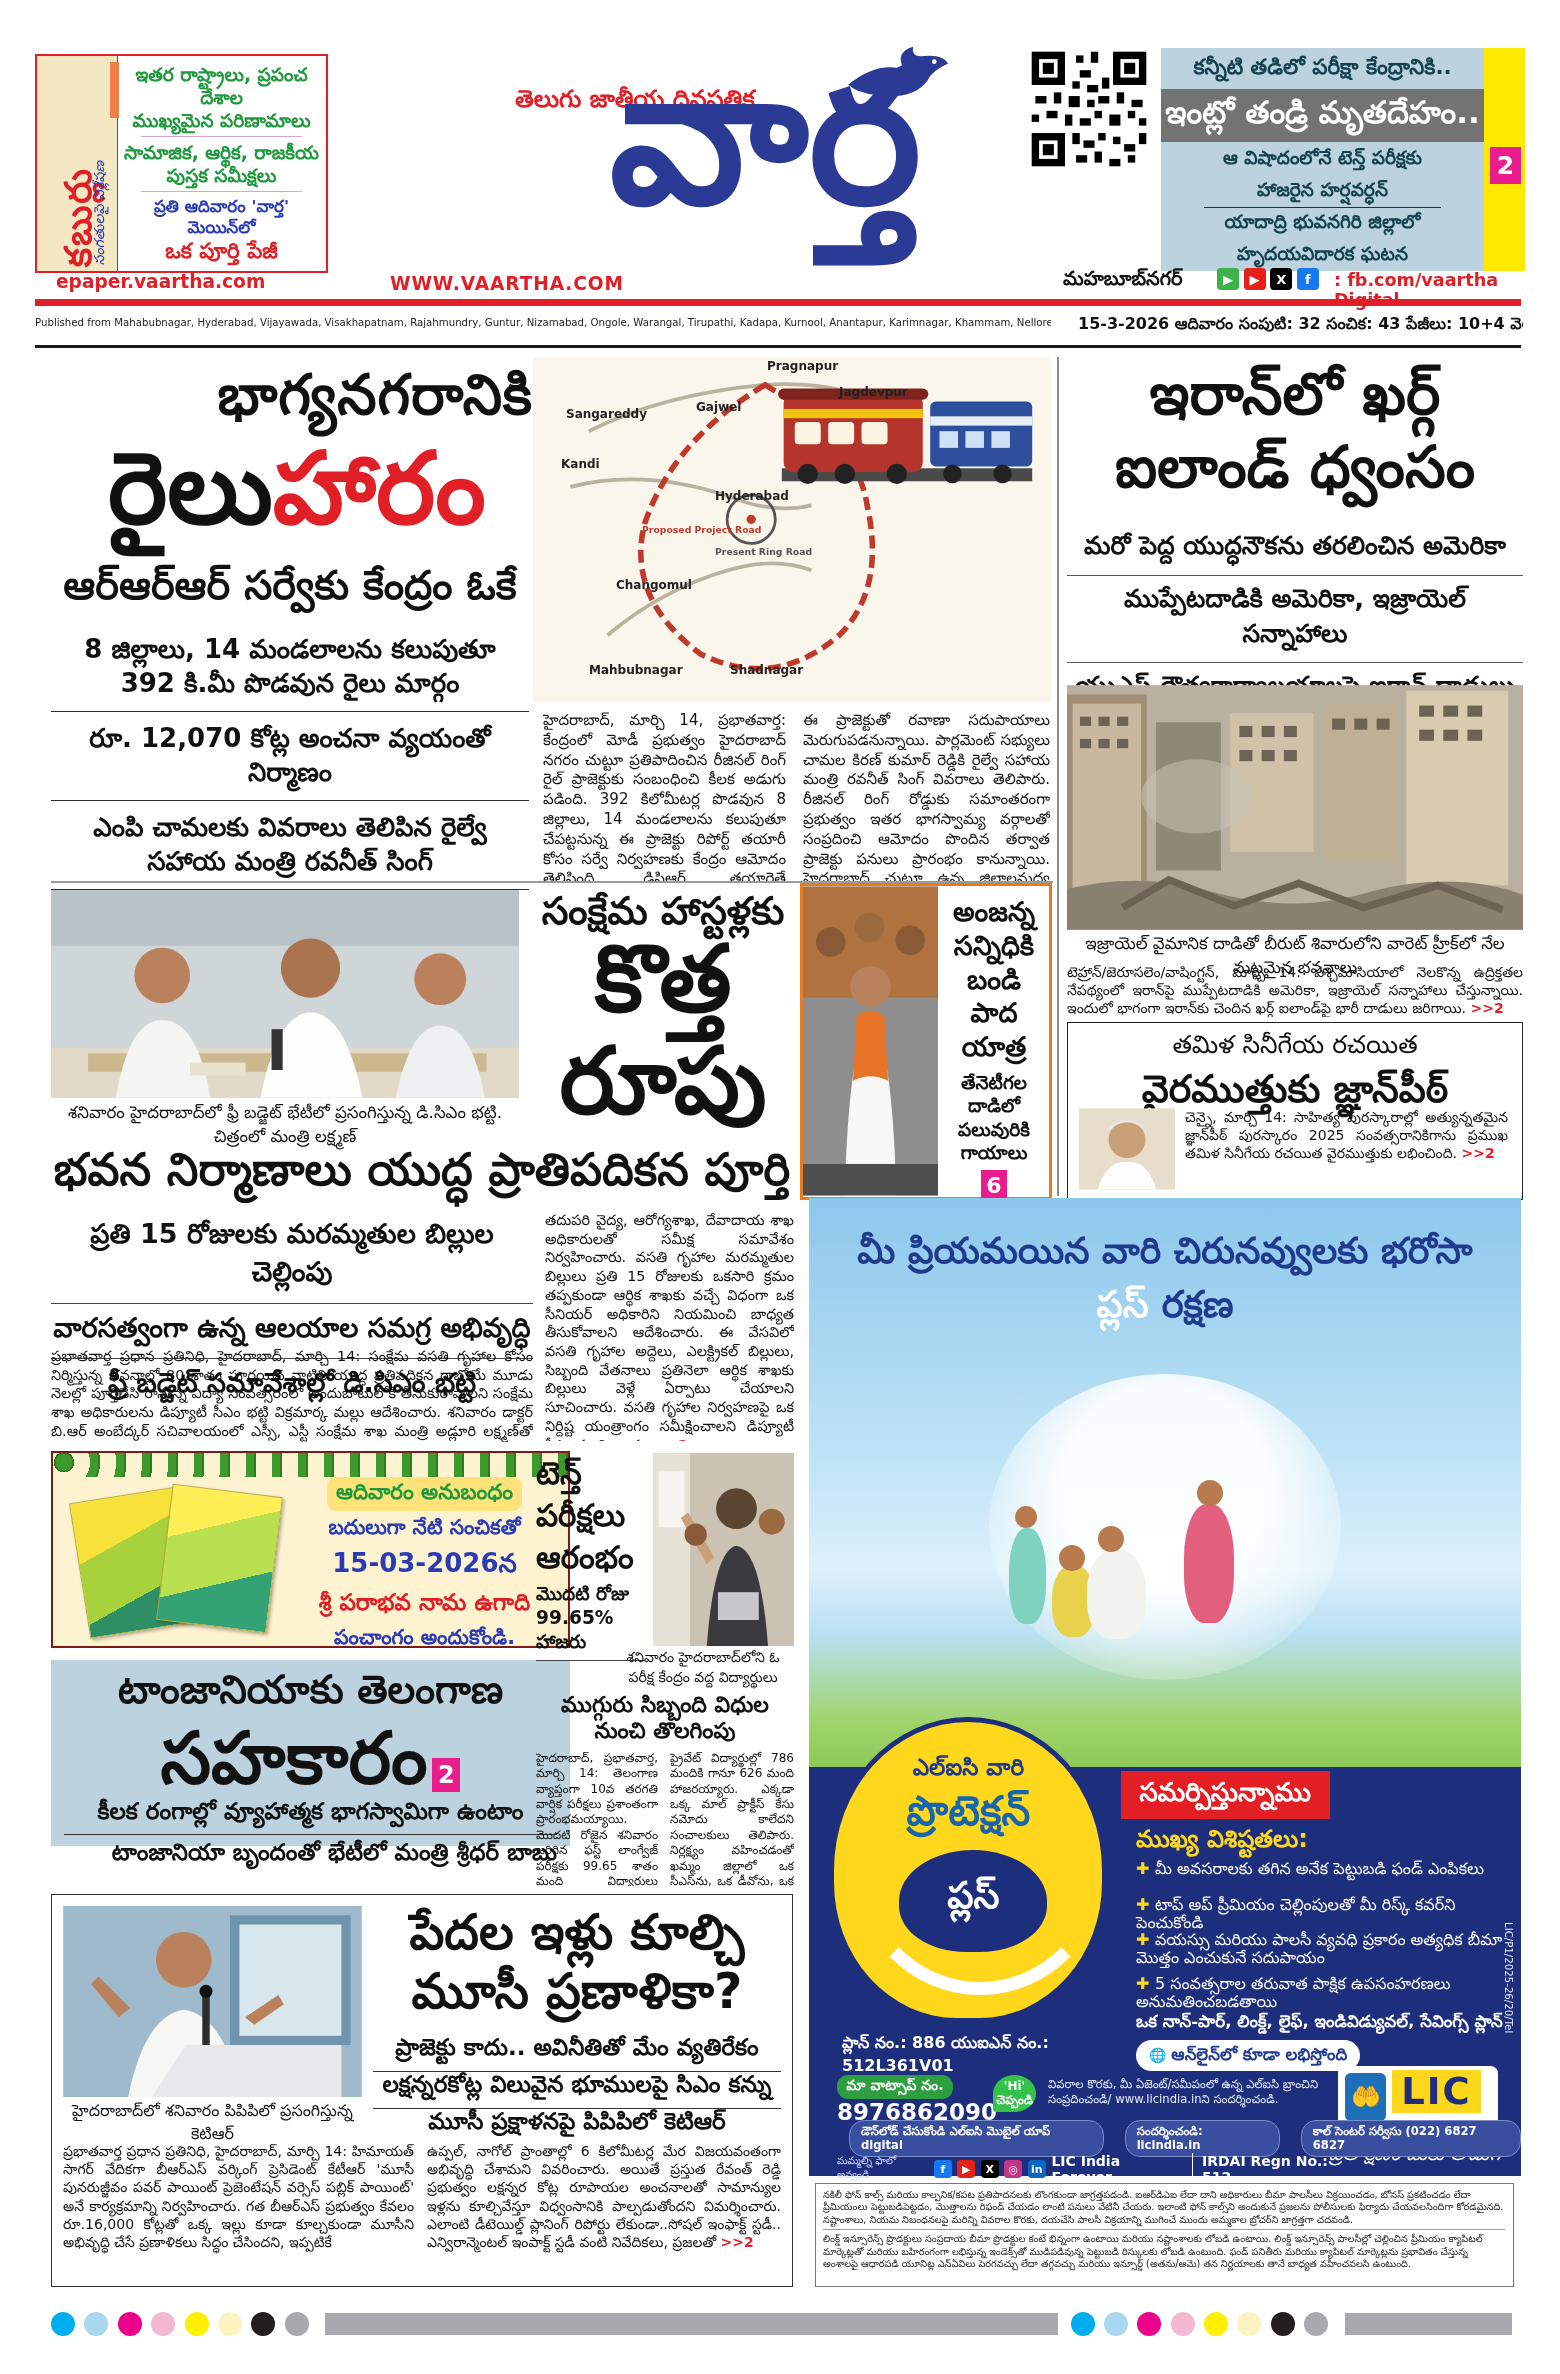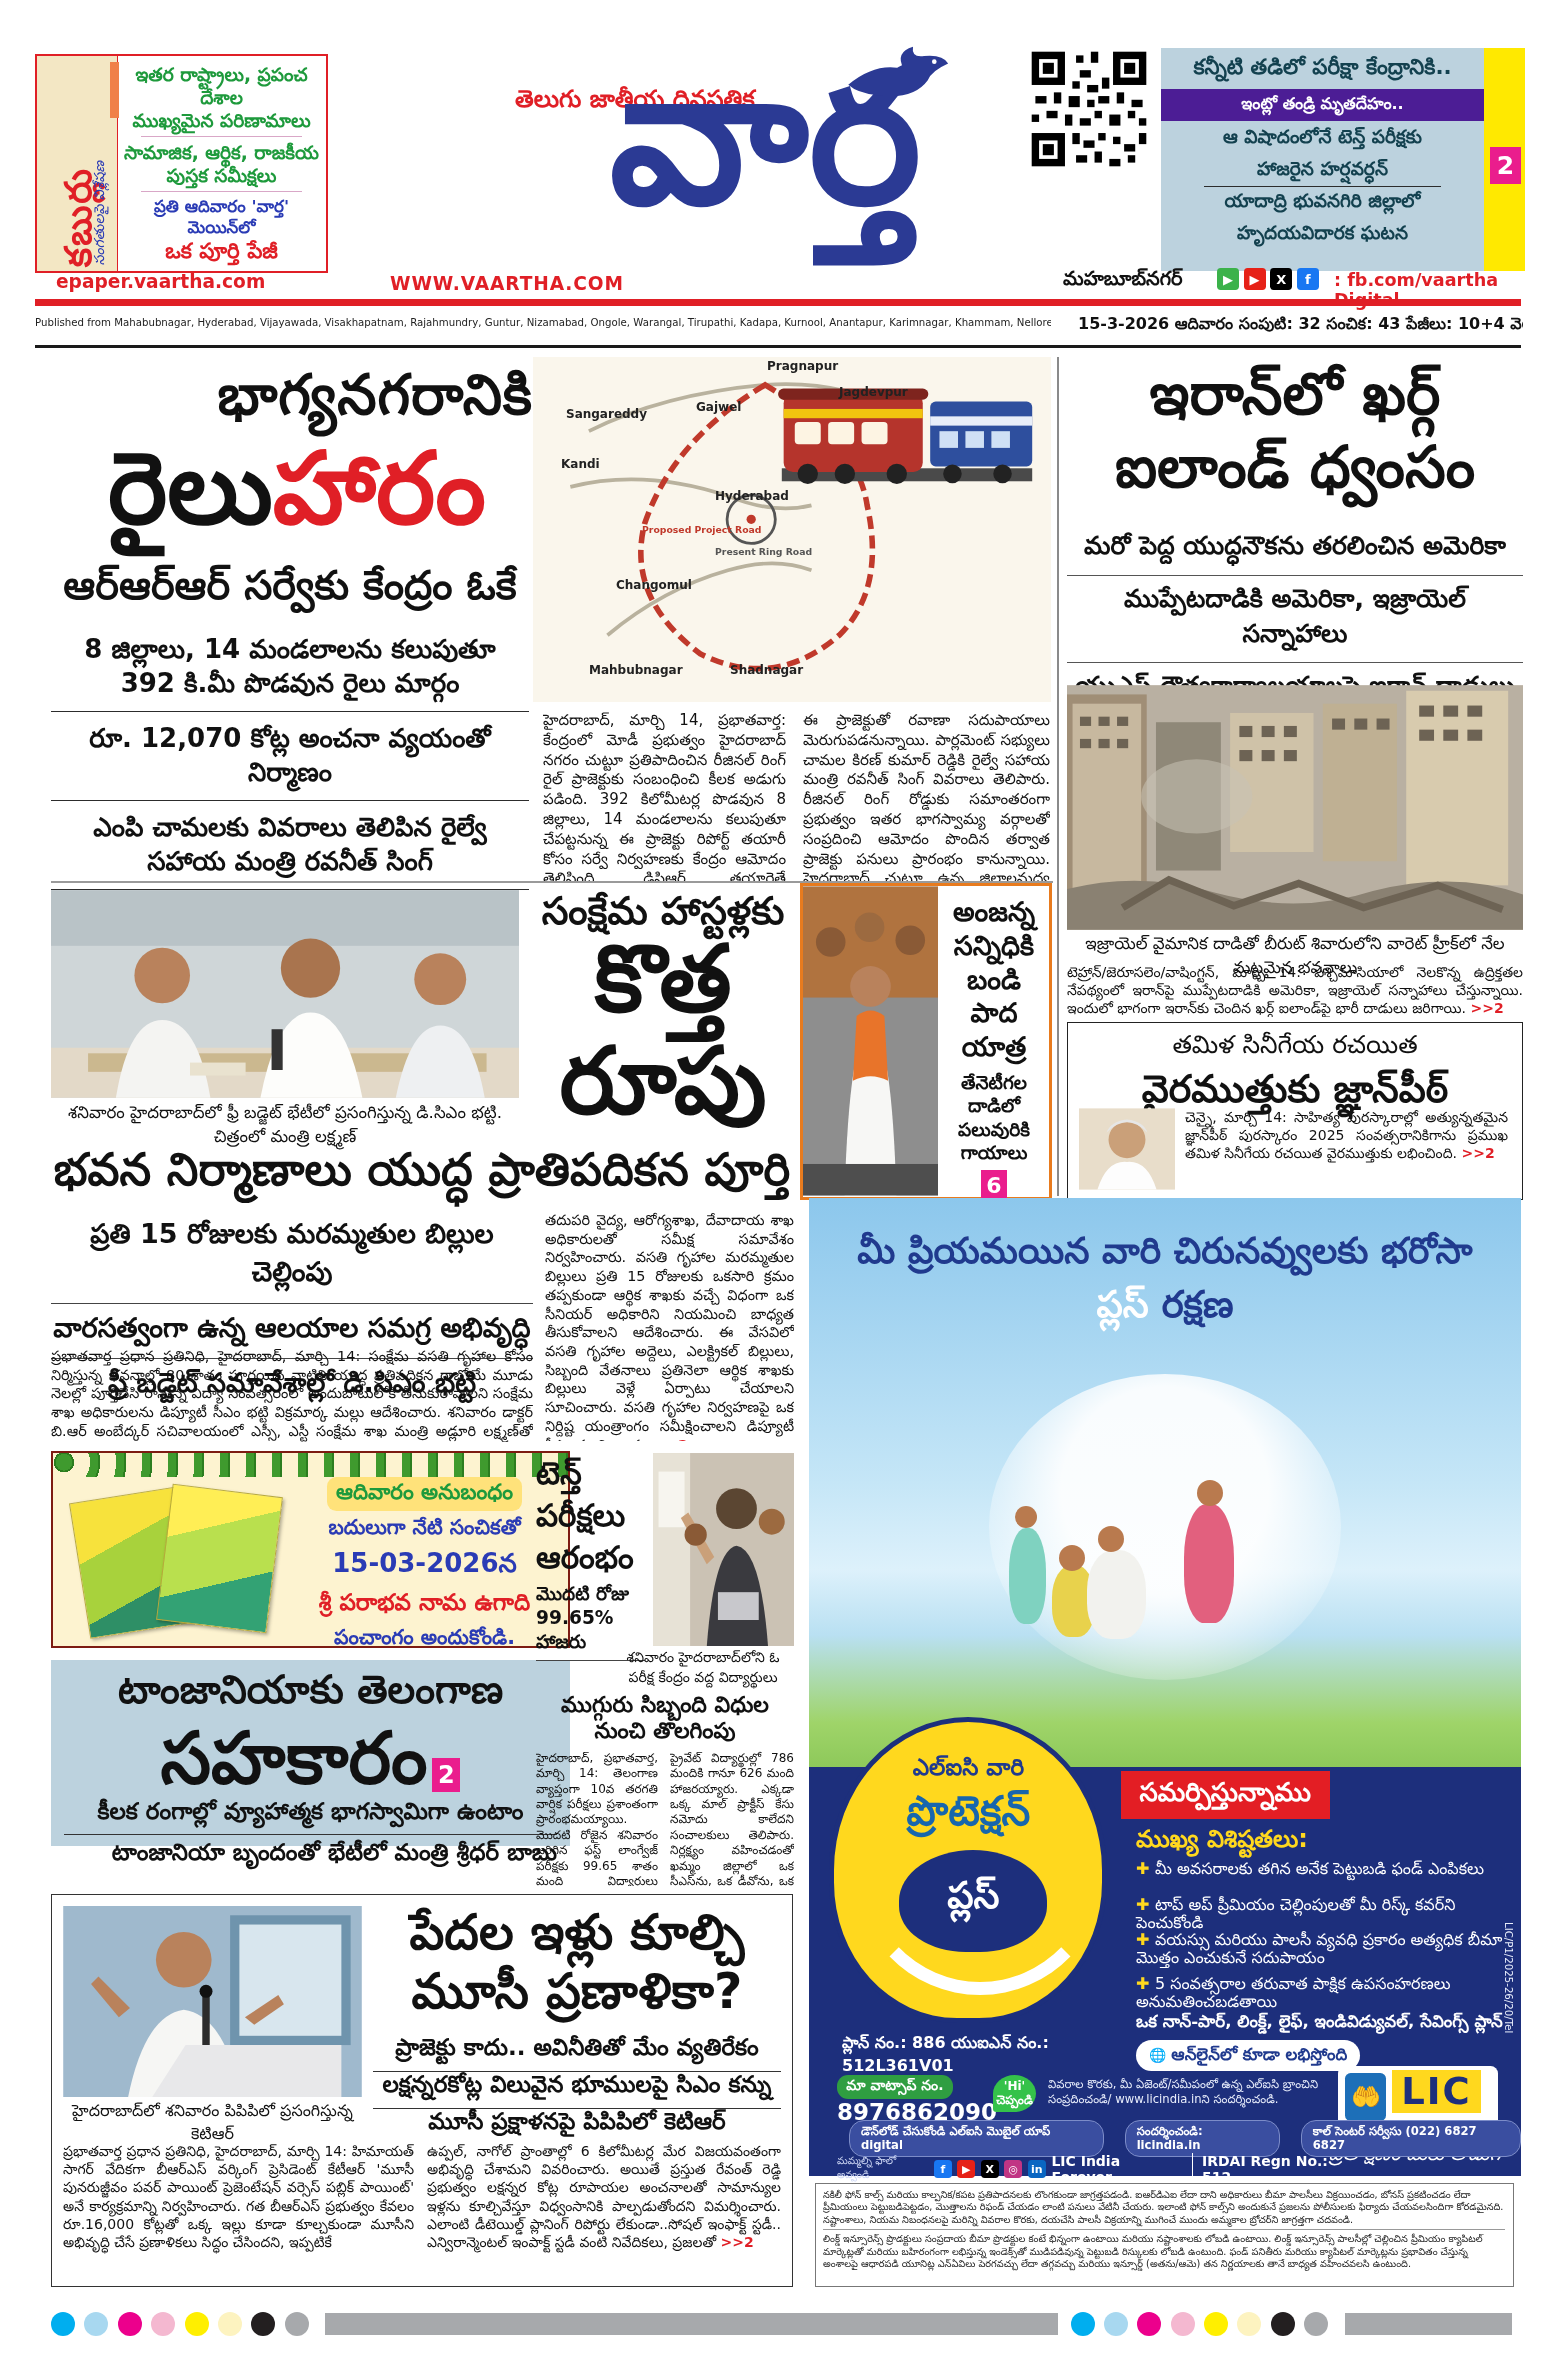--- a/index.html
+++ b/index.html
@@ -28,21 +28,21 @@
   #epaper{left:56px;top:271px;font-size:18.6px;color:#e01f26;font-weight:700;}
   #www{left:390px;top:273px;font-size:18.6px;color:#e01f26;font-weight:700;letter-spacing:0.9px;}
   #redbar{left:35px;top:299px;width:1486px;height:6.5px;background:#e01f26;}
   #tagline{left:515px;top:85px;width:315px;font-size:24px;color:#e01f26;font-weight:700;}
   #masthead{left:506px;top:37px;width:519px;height:241px;font-size:190px;line-height:1.05;color:#2b3a94;
             font-weight:700;text-align:center;}
   #dove{left:839px;top:43px;}
   #qr{left:1028px;top:48px;width:122px;height:122px;}
   #rightbox{left:1161px;top:48px;width:323px;height:223px;background:#bcd2de;padding:3.7px 5.6px;box-sizing:border-box;}
   .rb1{color:#13414f;font-size:21.3px;font-weight:700;text-align:center;padding:2.8px 0;}
-  .rb2{background:#4c1d95;color:#fff;font-size:16px;font-weight:700;text-align:center;padding:4.6px 0;margin:1.9px -5.6px;}
+  .rb2{background:#737373;color:#fff;font-size:31px;font-weight:700;text-align:center;padding:4.6px 0;margin:1.9px -5.6px;}
   .rb3{color:#13414f;font-size:18.6px;font-weight:700;text-align:center;padding:2.8px 0;}
   .rb-u{border-bottom:1.9px solid #2c2c2c;margin:0 37px;}
   #ybar{left:1484px;top:48px;width:41px;height:223px;background:#ffe900;}
   #badgeTop{left:1490px;top:147px;width:31px;height:37px;background:#ea1d8d;color:#fff;font-size:25px;
             font-weight:700;text-align:center;line-height:37px;}
   #city{left:1063px;top:267px;font-size:19.5px;font-weight:700;}
   #socialRow{left:1217px;top:268px;display:flex;gap:4.6px;}
   .sq{width:22px;height:22px;border-radius:3.7px;color:#fff;font-size:13px;font-weight:700;
       display:flex;align-items:center;justify-content:center;}
   .sq-gp{background:#3bb24a;}

